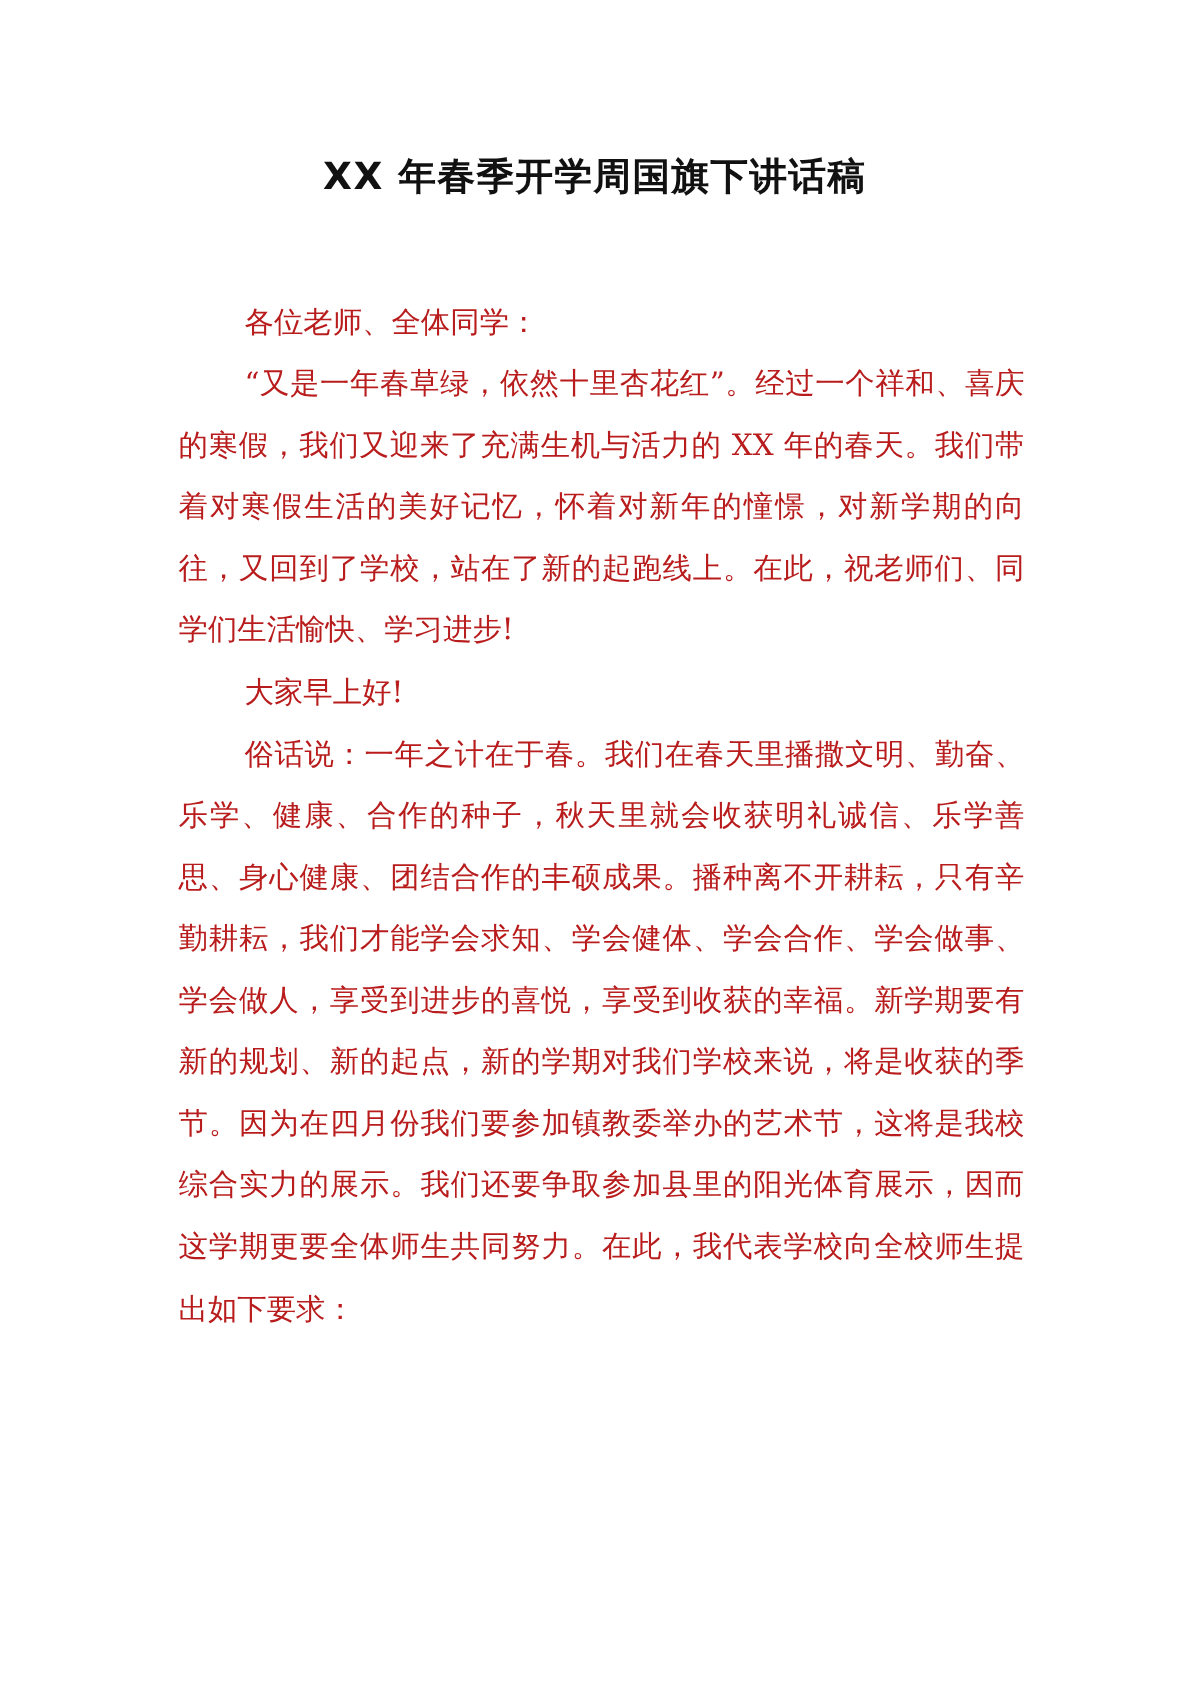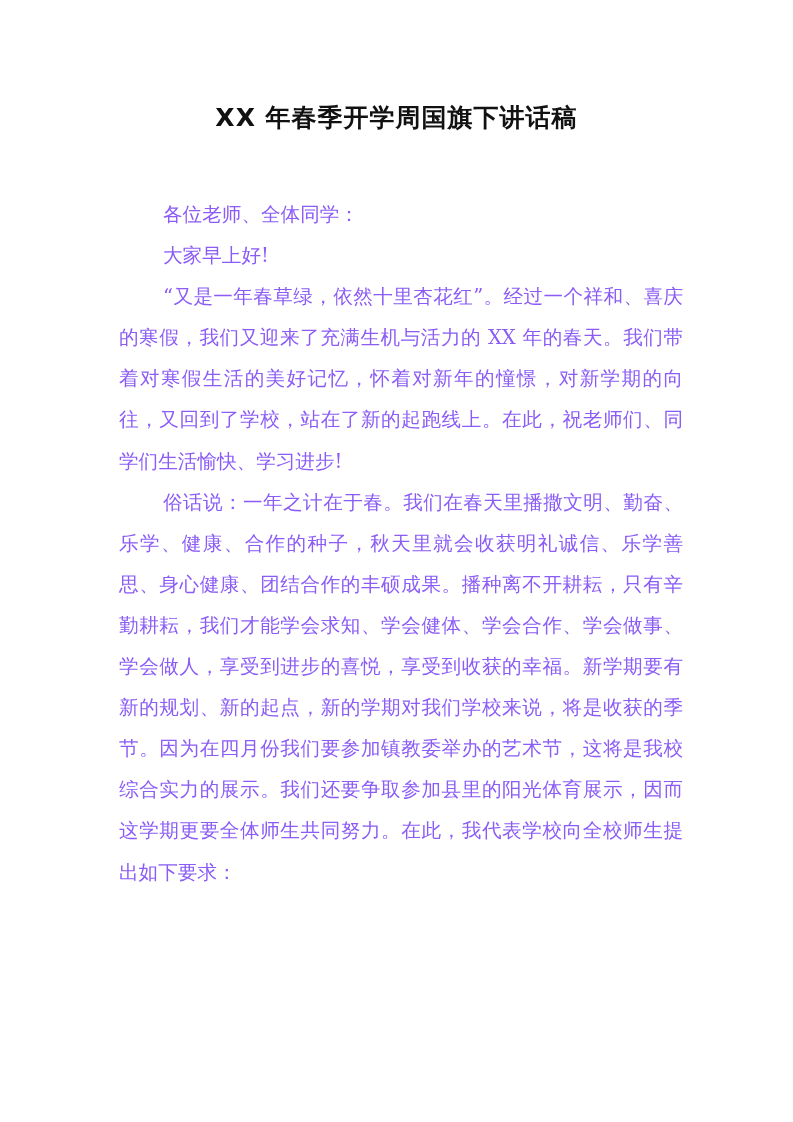--- a/index.html
+++ b/index.html
@@ -5,30 +5,30 @@
   html, body { margin: 0; padding: 0; background: #ffffff; }
   body { width: 793px; height: 1122px; overflow: hidden; position: relative; }
   .page { position: absolute; left: 0; top: 0; width: 729px; height: 1122px; background: #fff; }
   .title {
     position: absolute; left: 0; top: 98px; width: 793px; text-align: center;
     font-family: "DejaVu Sans", sans-serif; font-weight: bold; font-size: 25px;
     color: #111; letter-spacing: 1px; line-height: 40px;
   }
   .body {
     position: absolute; left: 119px; top: 194px; width: 564px;
-    font-family: "DejaVu Serif", serif; font-size: 19.6px; color: #8b5cf6;
+    font-family: "DejaVu Serif", serif; font-size: 19.6px; color: #b91c1c;
     line-height: 41.1px; text-align: justify; text-justify: inter-character;
   }
   .body p { margin: 0; }
   .indent { text-indent: 44px; }
 </style>
 </head>
 <body>
 
 <div class="page">
   <div class="title">XX 年春季开学周国旗下讲话稿</div>
   <div class="body">
     <p class="indent">各位老师、全体同学：</p>
+    <p class="indent">“又是一年春草绿，依然十里杏花红”。经过一个祥和、喜庆的寒假，我们又迎来了充满生机与活力的 XX 年的春天。我们带着对寒假生活的美好记忆，怀着对新年的憧憬，对新学期的向往，又回到了学校，站在了新的起跑线上。在此，祝老师们、同学们生活愉快、学习进步!</p>
     <p class="indent">大家早上好!</p>
-    <p class="indent">“又是一年春草绿，依然十里杏花红”。经过一个祥和、喜庆的寒假，我们又迎来了充满生机与活力的 XX 年的春天。我们带着对寒假生活的美好记忆，怀着对新年的憧憬，对新学期的向往，又回到了学校，站在了新的起跑线上。在此，祝老师们、同学们生活愉快、学习进步!</p>
     <p class="indent">俗话说：一年之计在于春。我们在春天里播撒文明、勤奋、乐学、健康、合作的种子，秋天里就会收获明礼诚信、乐学善思、身心健康、团结合作的丰硕成果。播种离不开耕耘，只有辛勤耕耘，我们才能学会求知、学会健体、学会合作、学会做事、学会做人，享受到进步的喜悦，享受到收获的幸福。新学期要有新的规划、新的起点，新的学期对我们学校来说，将是收获的季节。因为在四月份我们要参加镇教委举办的艺术节，这将是我校综合实力的展示。我们还要争取参加县里的阳光体育展示，因而这学期更要全体师生共同努力。在此，我代表学校向全校师生提出如下要求：</p>
   </div>
 </div>
 
 </body></html>

